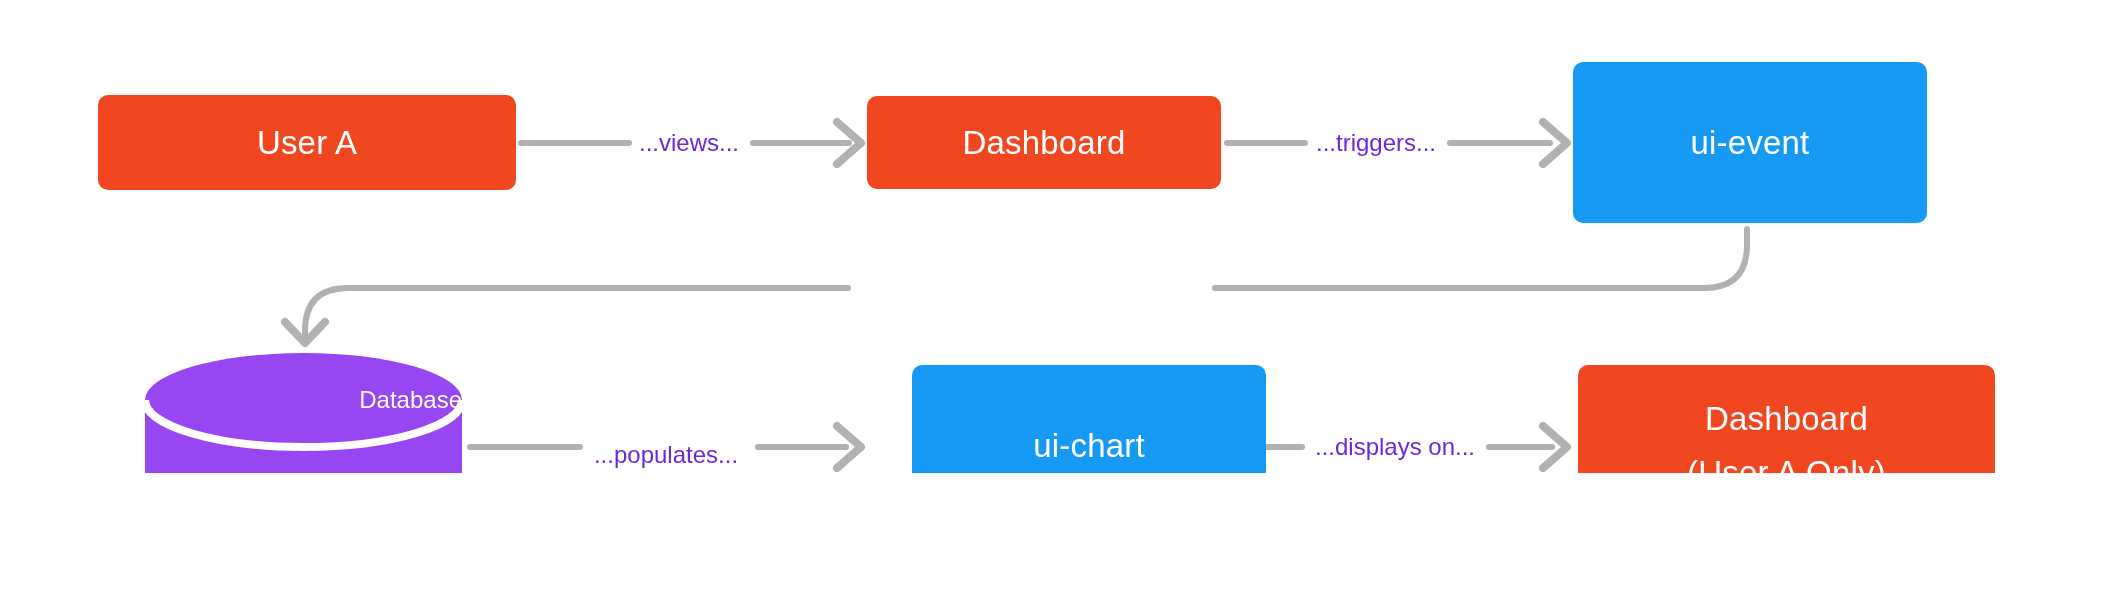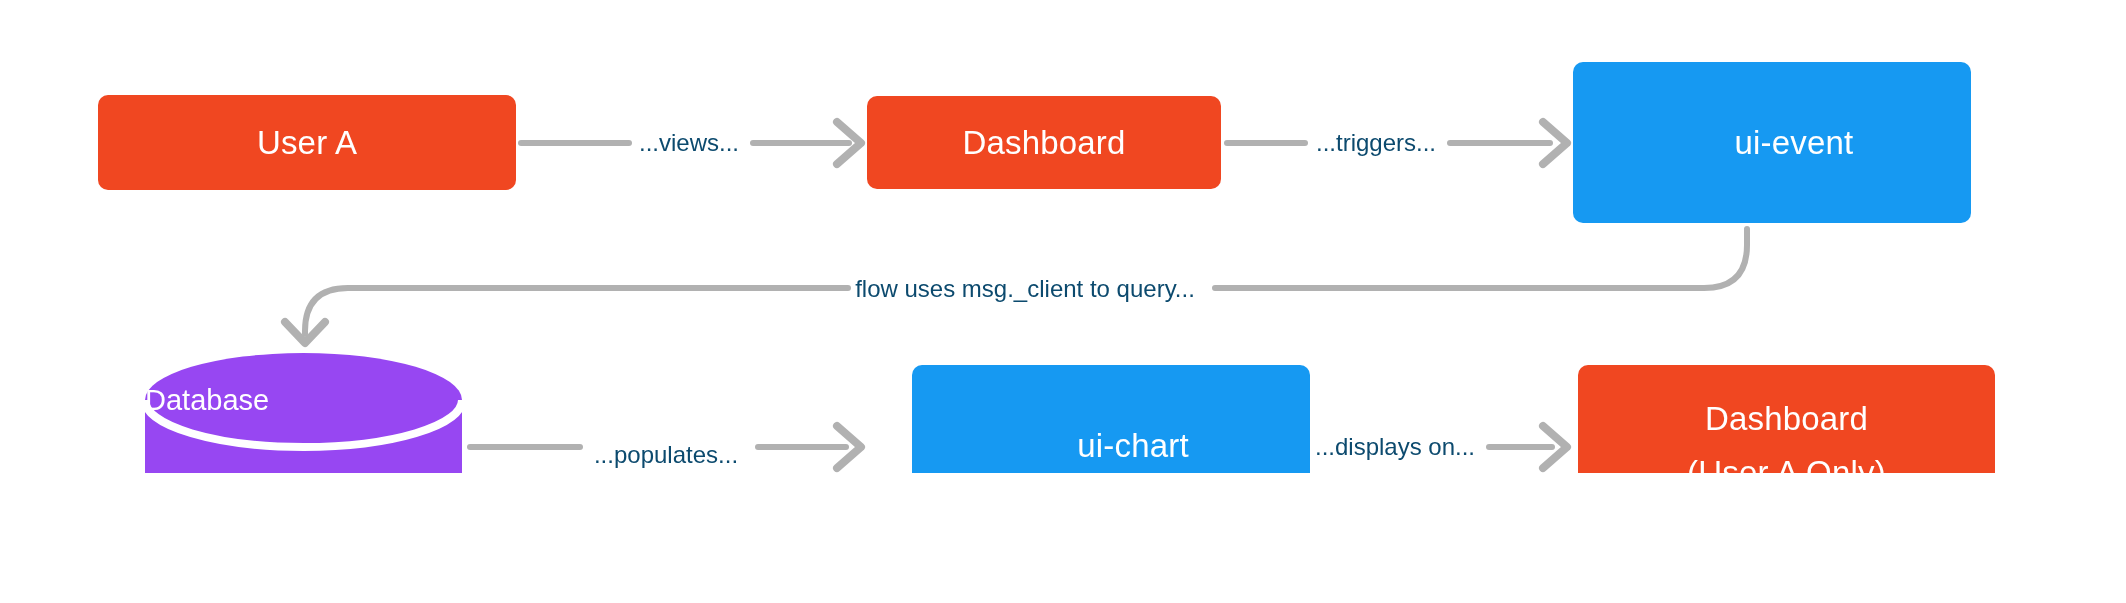--- a/index.html
+++ b/index.html
@@ -30,46 +30,46 @@
     font-weight: 500;
     line-height: 54px;
     display: flex;
     flex-direction: column;
     align-items: center;
     justify-content: center;
     text-align: center;
     letter-spacing: 0.2px;
   }
   .node.orange { background: #f04721; }
-  .node.blue   { background: #1699f2; padding-left: 44px; }
+  .node.blue   { background: #1699f2; }
 
   #node-user-a          { left: 98px;   top: 95px;  width: 418px; height: 95px;  }
   #node-dashboard       { left: 867px;  top: 96px;  width: 354px; height: 93px;  }
   #node-ui-event        { left: 1573px; top: 62px;  width: 354px; height: 161px; }
   #node-ui-chart        { left: 912px;  top: 365px; width: 354px; height: 161px; }
   #node-dashboard-usera { left: 1578px; top: 365px; width: 417px; height: 161px; }
 
   #node-database-label {
     position: absolute;
     left: 145px;
     top: 373px;
     width: 317px;
     height: 54px;
     line-height: 54px;
-    text-align: left;
+    text-align: right;
     color: #ffffff;
-    font-size: 29px;
+    font-size: 24px;
     font-weight: 500;
   }
 
   .edge-label {
     position: absolute;
     transform: translate(-50%, -50%);
     white-space: nowrap;
-    color: #0c4a6e;
+    color: #6d28d9;
     font-size: 24px;
     font-weight: 400;
     background: #ffffff;
     padding: 0 4px;
   }
   #edge-label-views       { left: 689px;  top: 143px; }
   #edge-label-triggers    { left: 1376px; top: 143px; }
   #edge-label-query       { left: 1025px; top: 289px; }
   #edge-label-populates   { left: 666px;  top: 455px; }
   #edge-label-displays-on { left: 1395px; top: 447px; }
@@ -136,17 +136,16 @@
     <span>ui-chart</span>
   </div>
 
   <div class="node orange" id="node-dashboard-usera">
     <span>Dashboard</span>
     <span>(User A Only)</span>
   </div>
 
   <div class="edge-label" id="edge-label-views">...views...</div>
   <div class="edge-label" id="edge-label-triggers">...triggers...</div>
-  <div class="edge-label" id="edge-label-query">flow uses msg._client to query...</div>
   <div class="edge-label" id="edge-label-populates">...populates...</div>
   <div class="edge-label" id="edge-label-displays-on">...displays on...</div>
 
 </div>
 
 </body></html>

